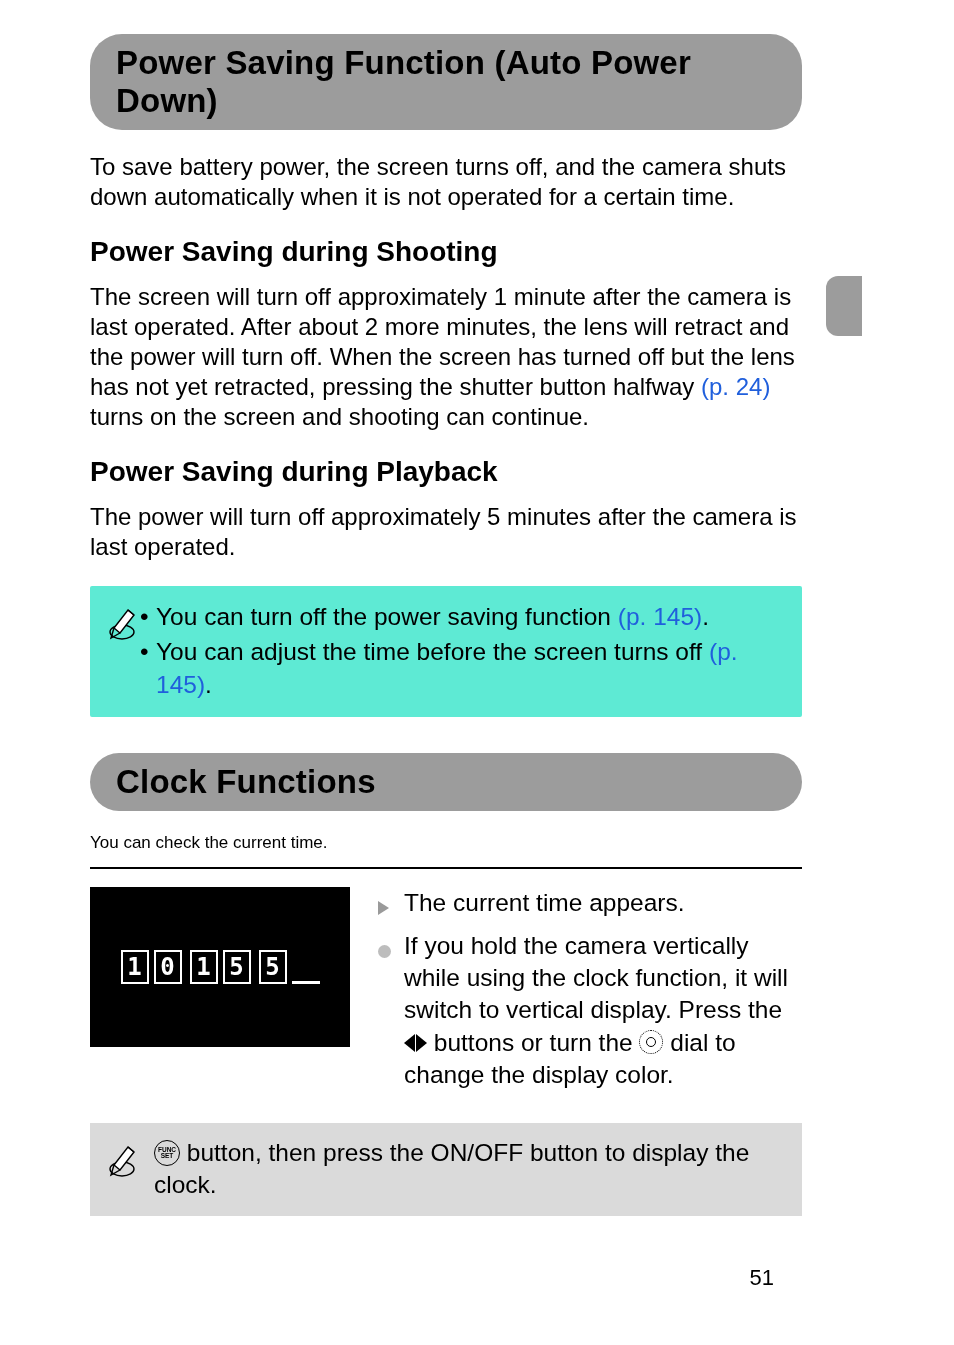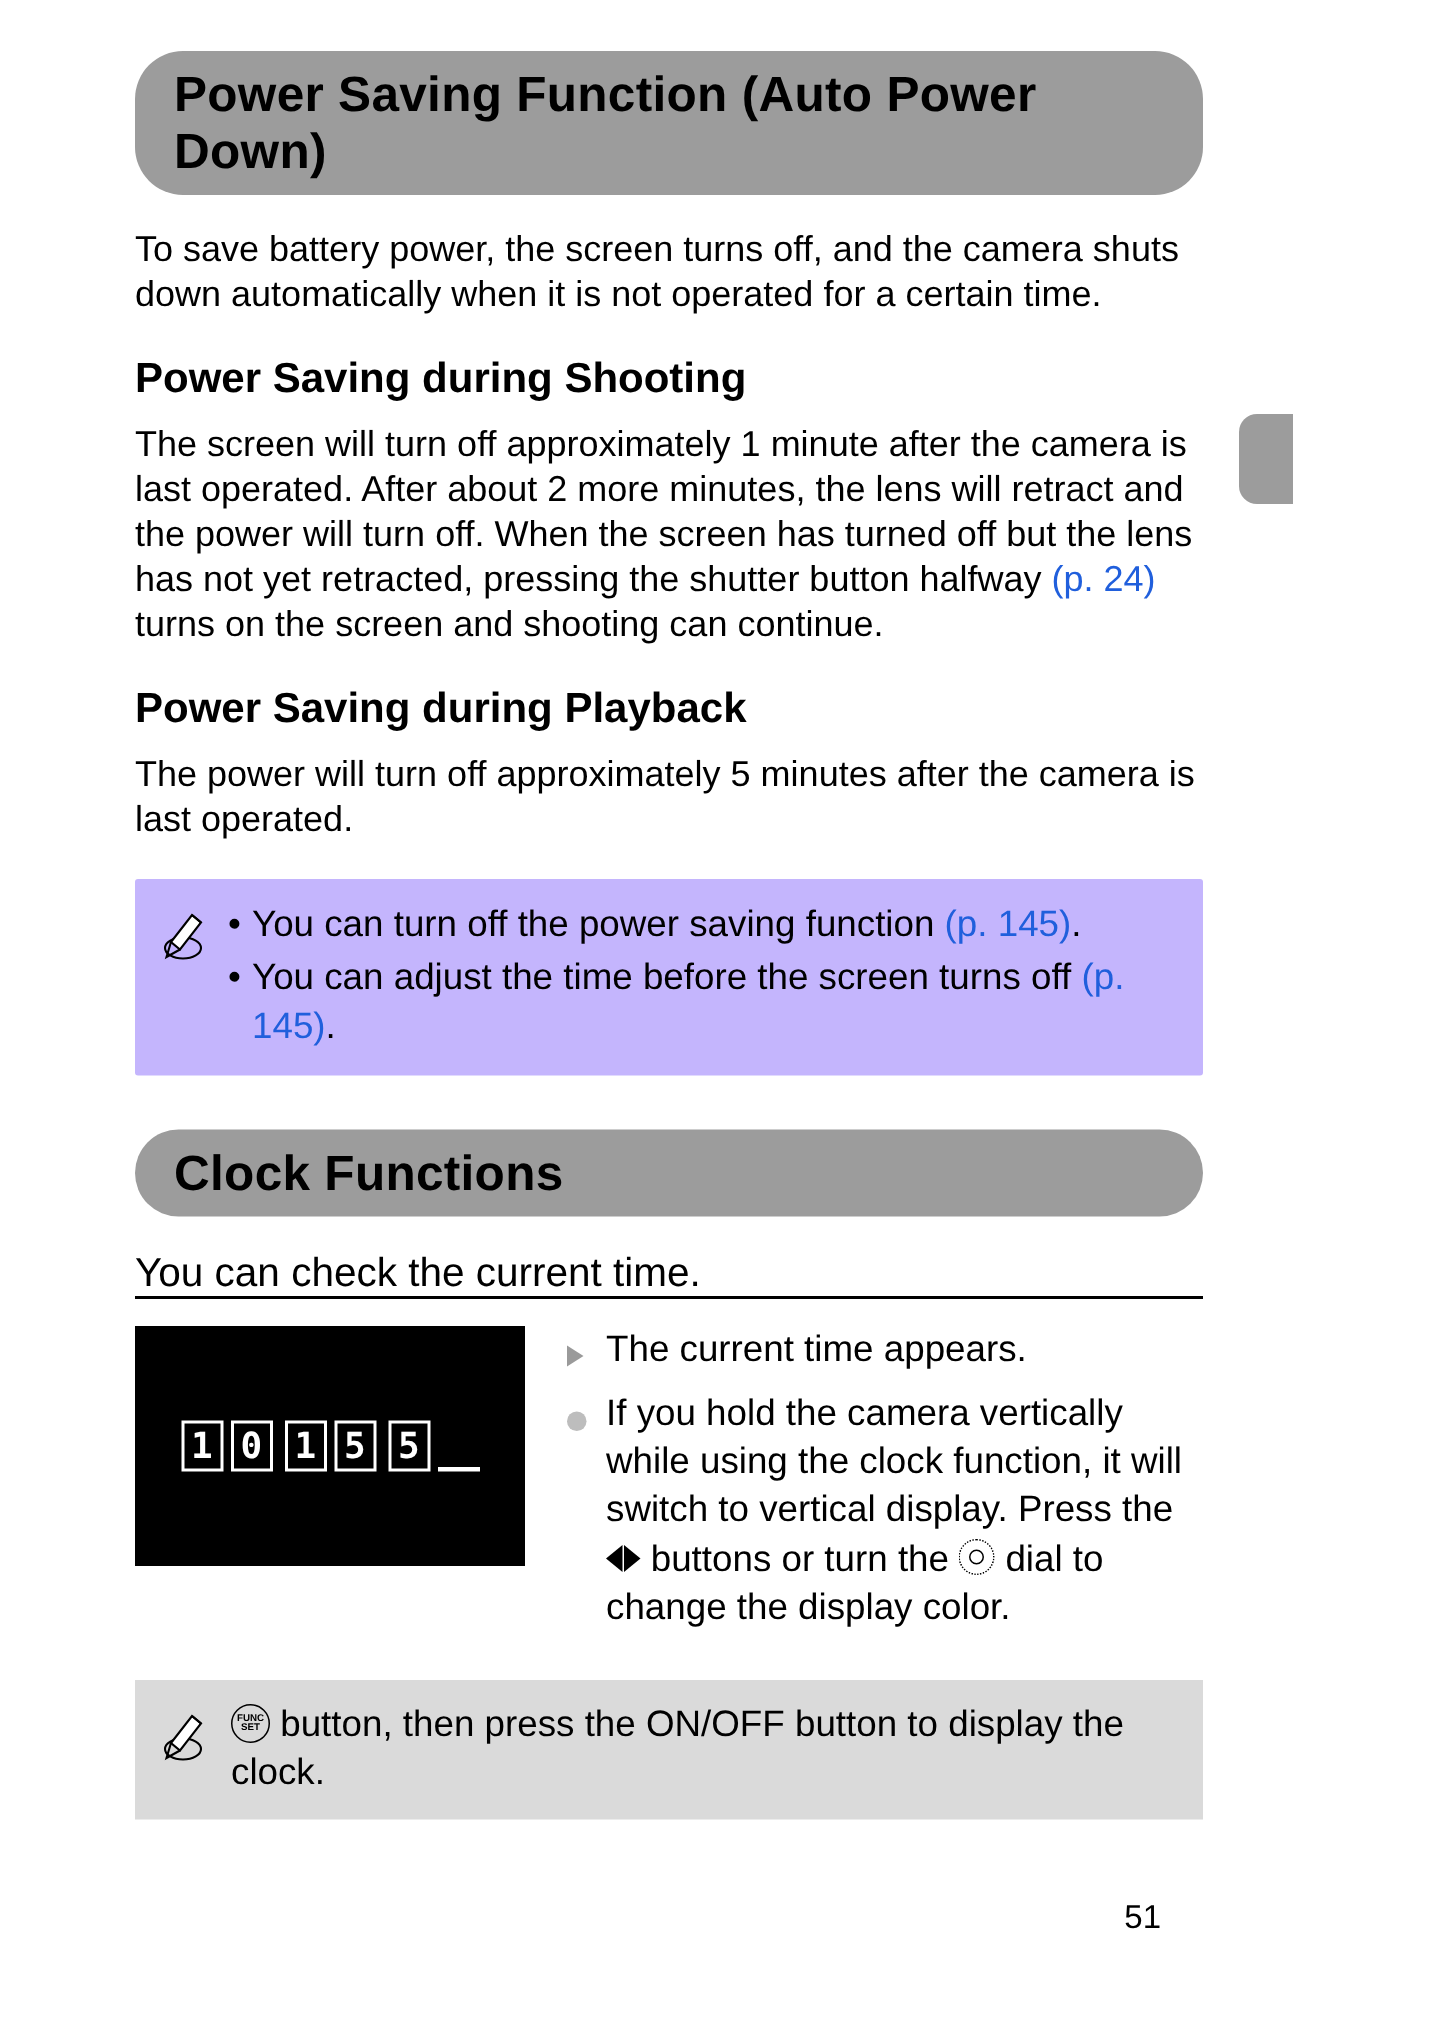--- a/index.html
+++ b/index.html
@@ -4,27 +4,27 @@
 <style>
   * { box-sizing: border-box; margin: 0; padding: 0; }
   html, body { width: 954px; height: 1345px; background: #fff; font-family: Arial, Helvetica, sans-serif; color: #000; }
   .page { width: 862px; height: 1345px; position: relative; padding: 34px 60px 0 90px; }
   .side-tab { position: absolute; right: 0; top: 276px; width: 36px; height: 60px; background: #9c9c9c; border-top-left-radius: 12px; border-bottom-left-radius: 12px; }
   .pill-heading { background: #9c9c9c; border-radius: 32px; padding: 10px 24px 10px 26px; margin-bottom: 22px; }
   .pill-heading h1 { font-family: Arial, Helvetica, sans-serif; font-weight: 900; color: #000; font-size: 33px; letter-spacing: 0.2px; }
   .body-text { font-size: 24px; line-height: 1.25; margin-bottom: 24px; }
   .sub-heading { font-size: 28px; font-weight: bold; margin-bottom: 14px; margin-top: 8px; }
   .link-blue { color: #205fdc; }
-  .tip-box { background: #c4b5fd; border-radius: 2px; padding: 14px 18px 14px 14px; margin-top: 10px; margin-bottom: 36px; display: flex; gap: 12px; align-items: flex-start; }
+  .tip-box { background: #5eead4; border-radius: 2px; padding: 14px 18px 14px 14px; margin-top: 10px; margin-bottom: 36px; display: flex; gap: 0; align-items: flex-start; }
   .pencil-icon { flex: 0 0 36px; }
   .pencil-icon svg { width: 36px; height: 42px; }
   .tip-list { list-style: none; font-size: 24.5px; line-height: 1.35; flex: 1; }
   .tip-list li { position: relative; padding-left: 16px; margin-bottom: 2px; }
   .tip-list li::before { content: "•"; position: absolute; left: 0; top: 0; color: #000; }
-  .intro-line { font-size: 27px; }
+  .intro-line { font-size: 17px; margin-bottom: 14px; }
   .hr { border: none; border-top: 2px solid #000; margin-bottom: 18px; }
   .clock-row { display: flex; gap: 28px; align-items: flex-start; margin-bottom: 26px; }
   .clock-img { flex: 0 0 260px; height: 160px; background: #000; border: 2px solid #000; display: flex; align-items: center; justify-content: center; gap: 8px; padding: 0 10px; }
   .digit-box { width: 28px; height: 34px; border: 2px solid #fff; display: flex; align-items: center; justify-content: center; color: #fff; font-family: monospace; font-size: 24px; font-weight: bold; }
   .digit-group { display: flex; gap: 5px; }
   .digit-cursor { width: 28px; height: 34px; border-bottom: 3px solid #fff; }
   .instruct { flex: 1; }
   .instruct-item { display: flex; gap: 8px; font-size: 24.5px; line-height: 1.32; margin-bottom: 6px; }
   .bullet { flex: 0 0 18px; padding-top: 4px; }
   .bullet-circle { width: 13px; height: 13px; border-radius: 50%; background: #bdbdbd; display: inline-block; }

